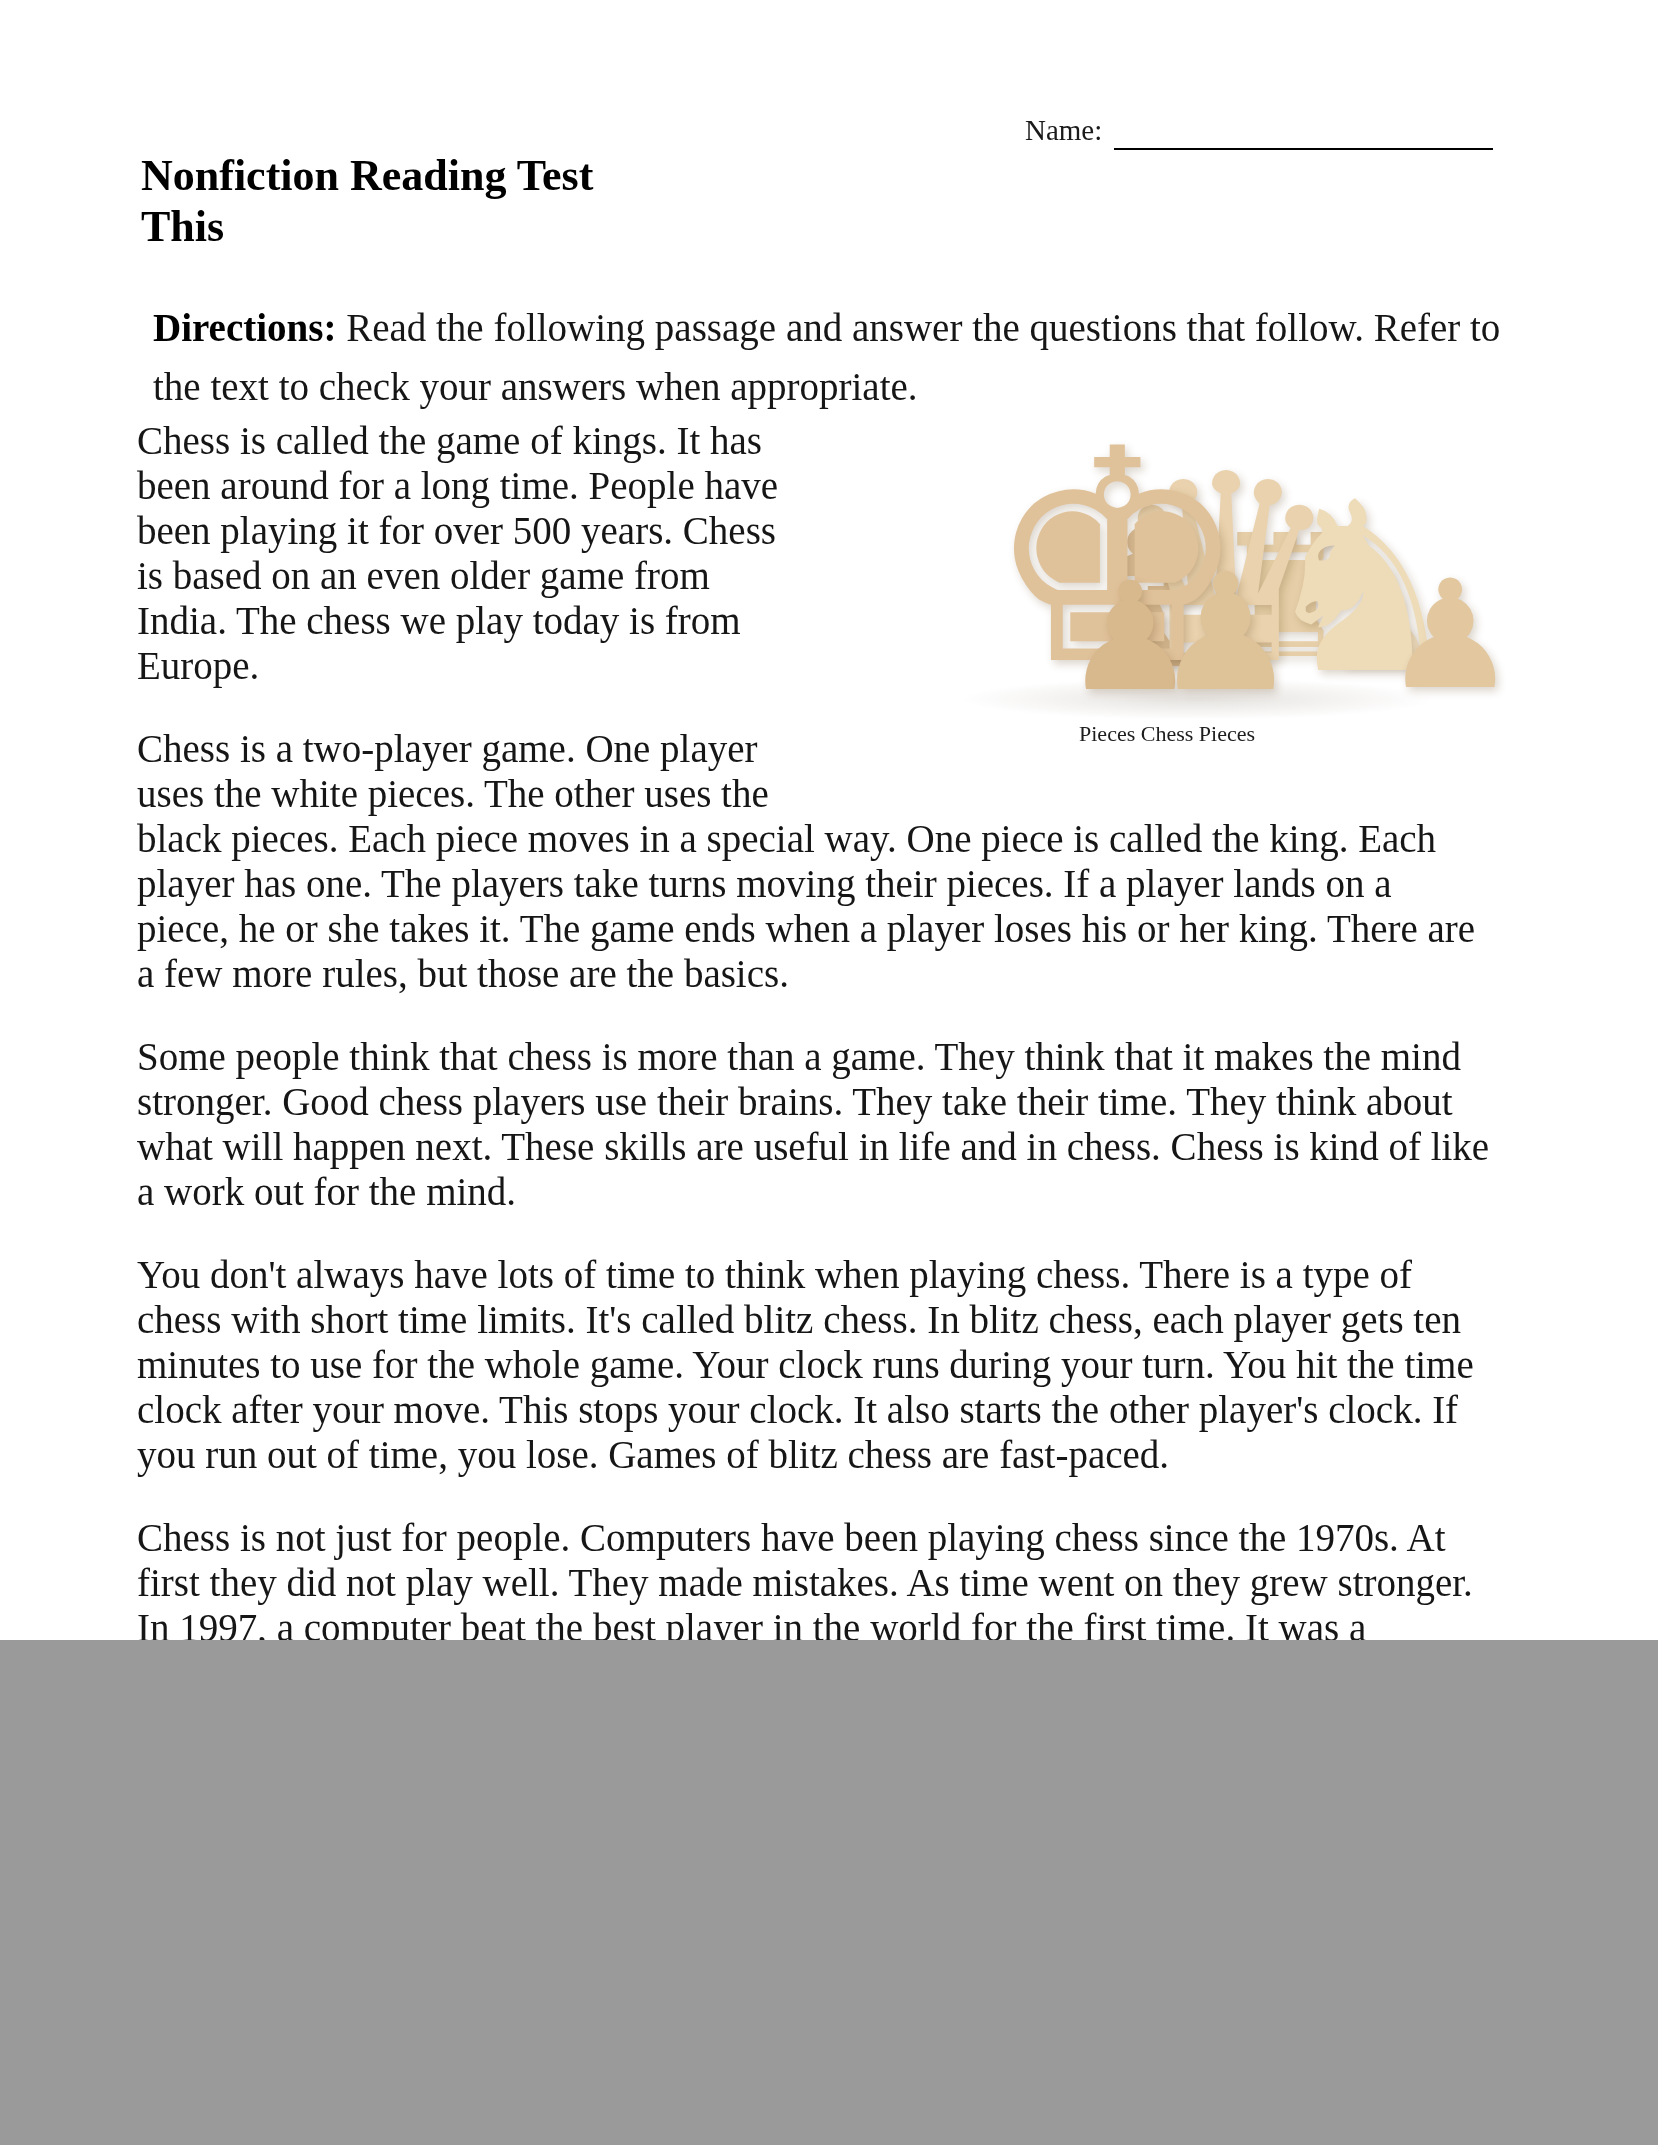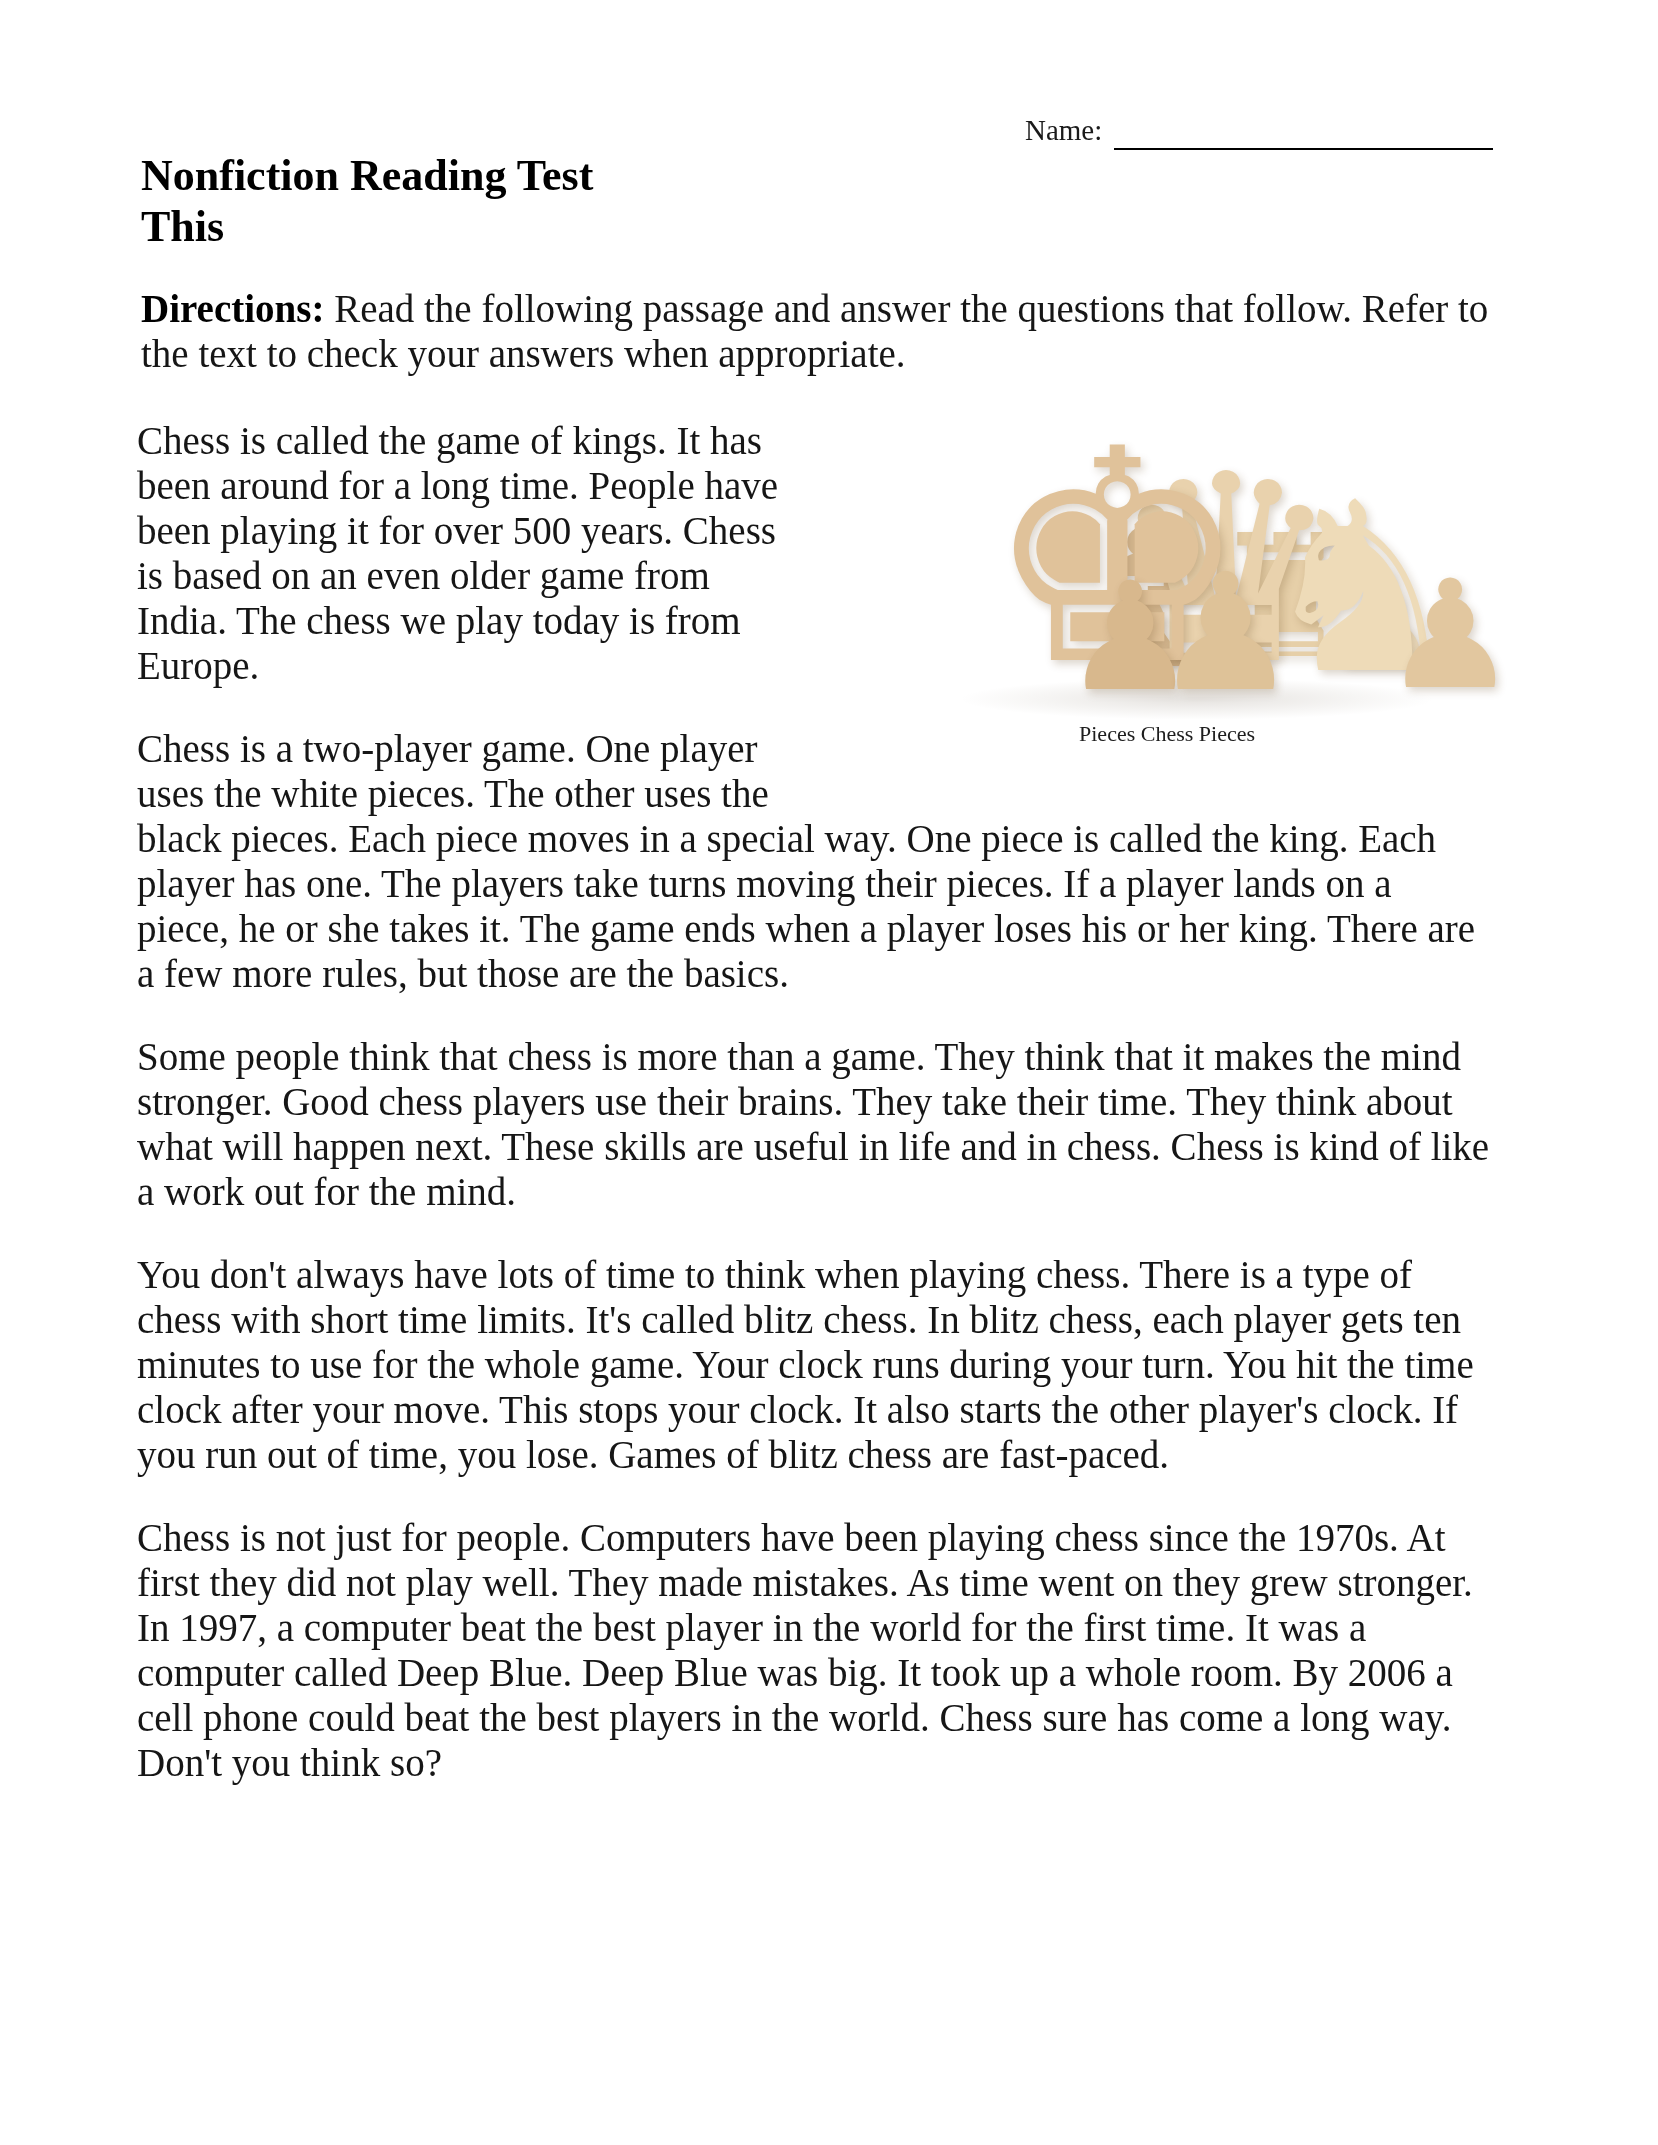--- a/index.html
+++ b/index.html
@@ -1,18 +1,18 @@
 <!DOCTYPE html>
 <html><head>
 <meta charset="utf-8">
 <style>
   html,body{margin:0;padding:0;background:#9a9a9a;}
   .page{
     position:relative;
-    width:1658px;height:2145px;
+    width:1658px;height:1640px;
     background:#ffffff;
     font-family:"Liberation Serif","DejaVu Serif",serif;
     color:#161616;
     overflow:hidden;
   }
   
   .name-block{
     position:absolute;left:1025px;top:110px;width:468px;
     display:flex;align-items:flex-end;
     font-size:29px;line-height:40px;color:#1a1a1a;
@@ -21,21 +21,21 @@
   .name-line{flex:1;border-bottom:2px solid #000;margin-left:12px;height:36px;}
   
   .doc-title{
     position:absolute;left:141px;top:150px;
     font-size:44px;line-height:51px;font-weight:bold;color:#000;
   }
   .doc-title div{white-space:pre;}
   
   .directions{
     position:absolute;left:137px;top:282px;width:1390px;
-    font-size:39px;line-height:45px;white-space:pre;margin:4px;
+    font-size:39px;line-height:59px;white-space:pre;margin:16px;
   }
   .directions strong{font-weight:bold;color:#000;}
   
   .article{
     position:absolute;left:137px;top:418px;width:1380px;
     font-size:39px;line-height:45px;
   }
   .article p{margin:0 0 38px 0;white-space:pre;}
   
   .chess-figure{

